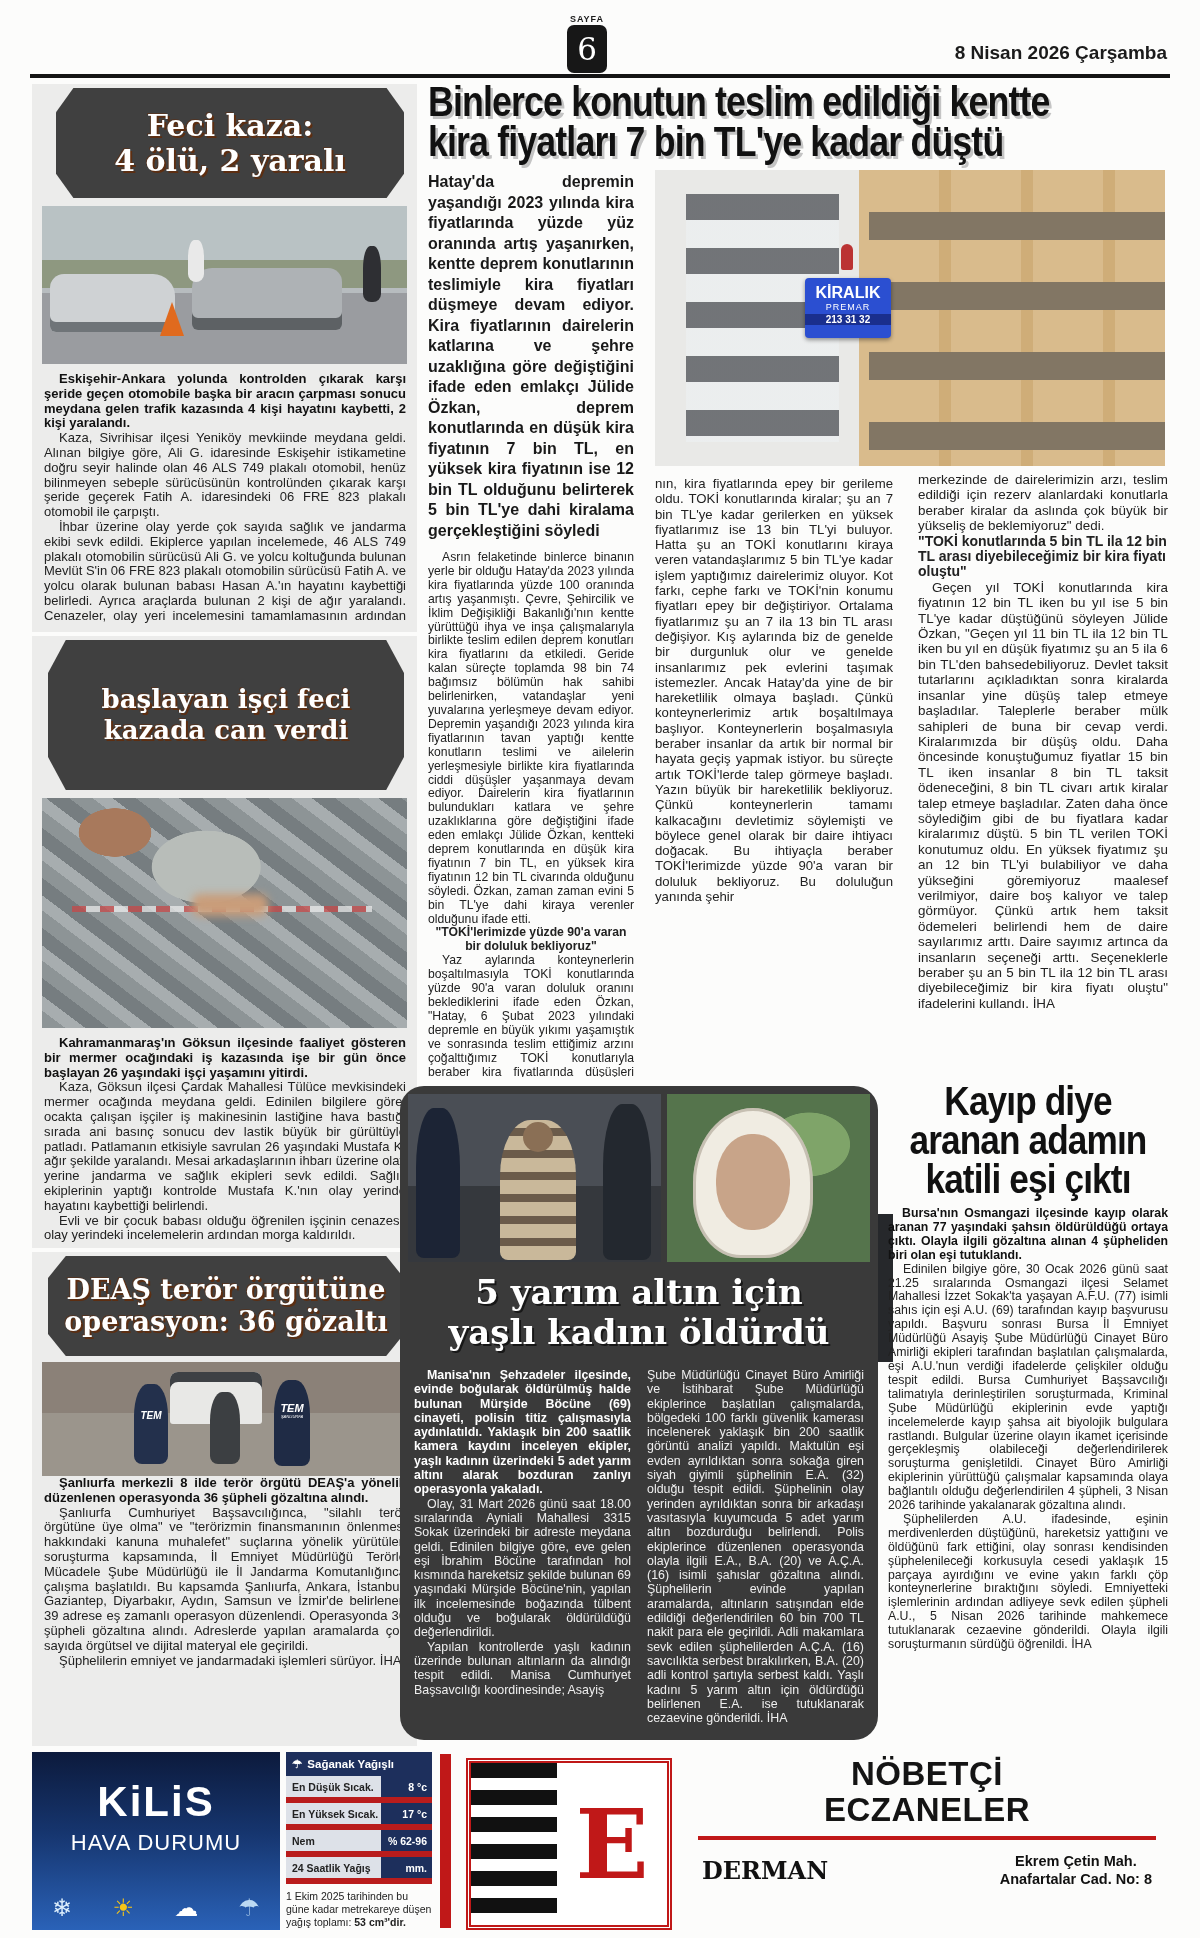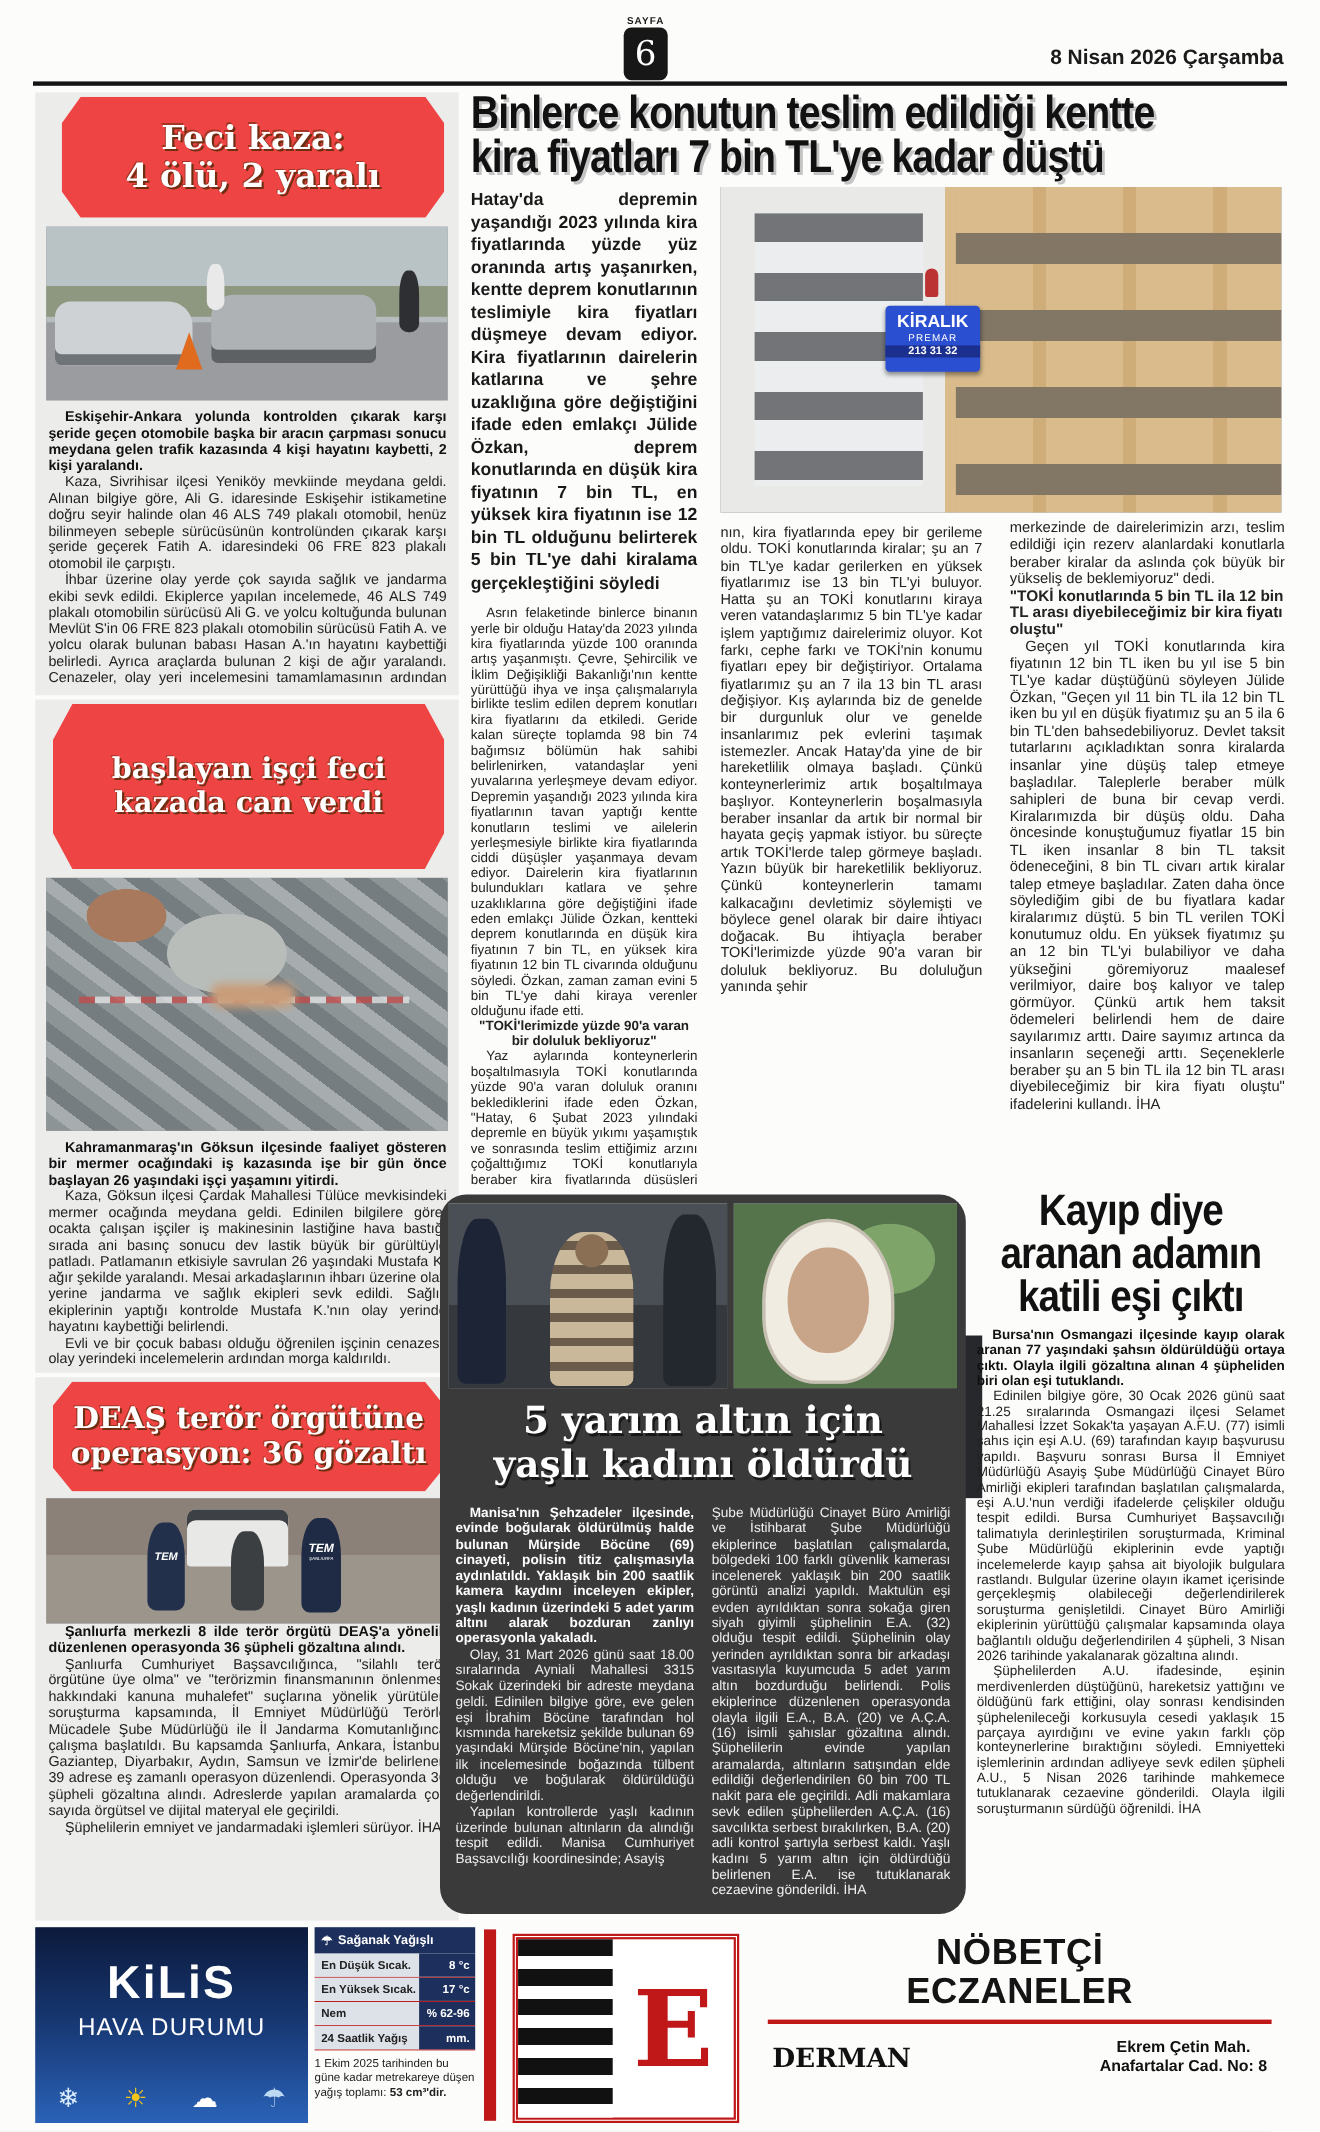--- a/index.html
+++ b/index.html
@@ -11,21 +11,21 @@
   .logo-main{font-size:47px;font-weight:900;letter-spacing:-1px;color:#161616;
              text-shadow:3px 3px 0 #c9c9c9;line-height:44px;font-family:"DejaVu Sans",sans-serif;}
   .sayfa-label{font-size:9px;font-weight:bold;text-align:center;letter-spacing:1px;}
   .sayfa-box{width:40px;height:48px;background:#171717;border-radius:7px;color:#fff;
              display:flex;align-items:center;justify-content:center;
              font-family:"DejaVu Serif",serif;font-size:31px;}
   .hdr-date{font-size:19px;font-weight:bold;}
   .hdr-rule{background:#141414;}
   
   .panel{background:#ececeb;}
-  .banner{background:#ef4444;color:#fff;font-family:"DejaVu Serif",serif;font-weight:bold;
+  .banner{background:#404040;color:#fff;font-family:"DejaVu Serif",serif;font-weight:bold;
           text-align:center;display:flex;flex-direction:column;justify-content:center;
           clip-path:polygon(5% 0,95% 0,100% 22%,100% 78%,95% 100%,5% 100%,0 78%,0 22%);
           text-shadow:2px 2px 0 rgba(96,44,12,.9),-1px -1px 0 rgba(96,44,12,.55);}
   .banner div{line-height:1.18;}
   .b2{font-size:26px;} .b3{font-size:27px;}
   
   .btx{font-size:13px;line-height:14.8px;text-align:justify;color:#222;overflow:hidden;}
   .btx p{margin:0;text-indent:15px;}
   .lead{font-weight:bold;color:#111;}
   .subhead{font-weight:bold;text-align:center;text-indent:0 !important;}
@@ -51,21 +51,21 @@
   
   .kilis{background:linear-gradient(180deg,#0c1a3c 0%,#16356e 45%,#2a62b8 100%);color:#fff;
          text-align:center;}
   .kilis-title{font-size:42px;font-weight:bold;letter-spacing:2px;margin-top:26px;}
   .kilis-sub{font-size:22px;letter-spacing:1px;margin-top:4px;}
   .wicons{position:absolute;bottom:8px;left:0;right:0;display:flex;justify-content:space-around;
           font-size:24px;}
   .wtable{font-size:10.5px;}
   .wt-head{background:#1d2f5c;color:#fff;font-weight:bold;font-size:11.5px;height:24px;
            display:flex;align-items:center;padding-left:6px;gap:5px;}
-  .wt-row{display:flex;height:21px;border-bottom:1px solid #b91c1c;}
+  .wt-row{display:flex;height:21px;border-bottom:6px solid #b91c1c;}
   .wt-l{background:#dde1e8;flex:1;display:flex;align-items:center;padding-left:6px;font-weight:bold;color:#222;}
   .wt-v{background:#1d2f5c;color:#fff;width:46px;display:flex;align-items:center;justify-content:flex-end;
         padding-right:5px;font-weight:bold;}
   .wnote{font-size:10.5px;line-height:13px;color:#222;margin-top:6px;text-align:left;}
   .ecz-h{font-weight:900;font-size:33px;line-height:36px;letter-spacing:.5px;color:#141414;text-align:center;}
   .derman{font-family:"DejaVu Serif",serif;font-weight:bold;font-size:24px;color:#111;}
   .addr{font-weight:bold;font-size:14.5px;line-height:18px;color:#111;text-align:center;}
   .redline{background:#c01818;}
 </style>
 </head>

